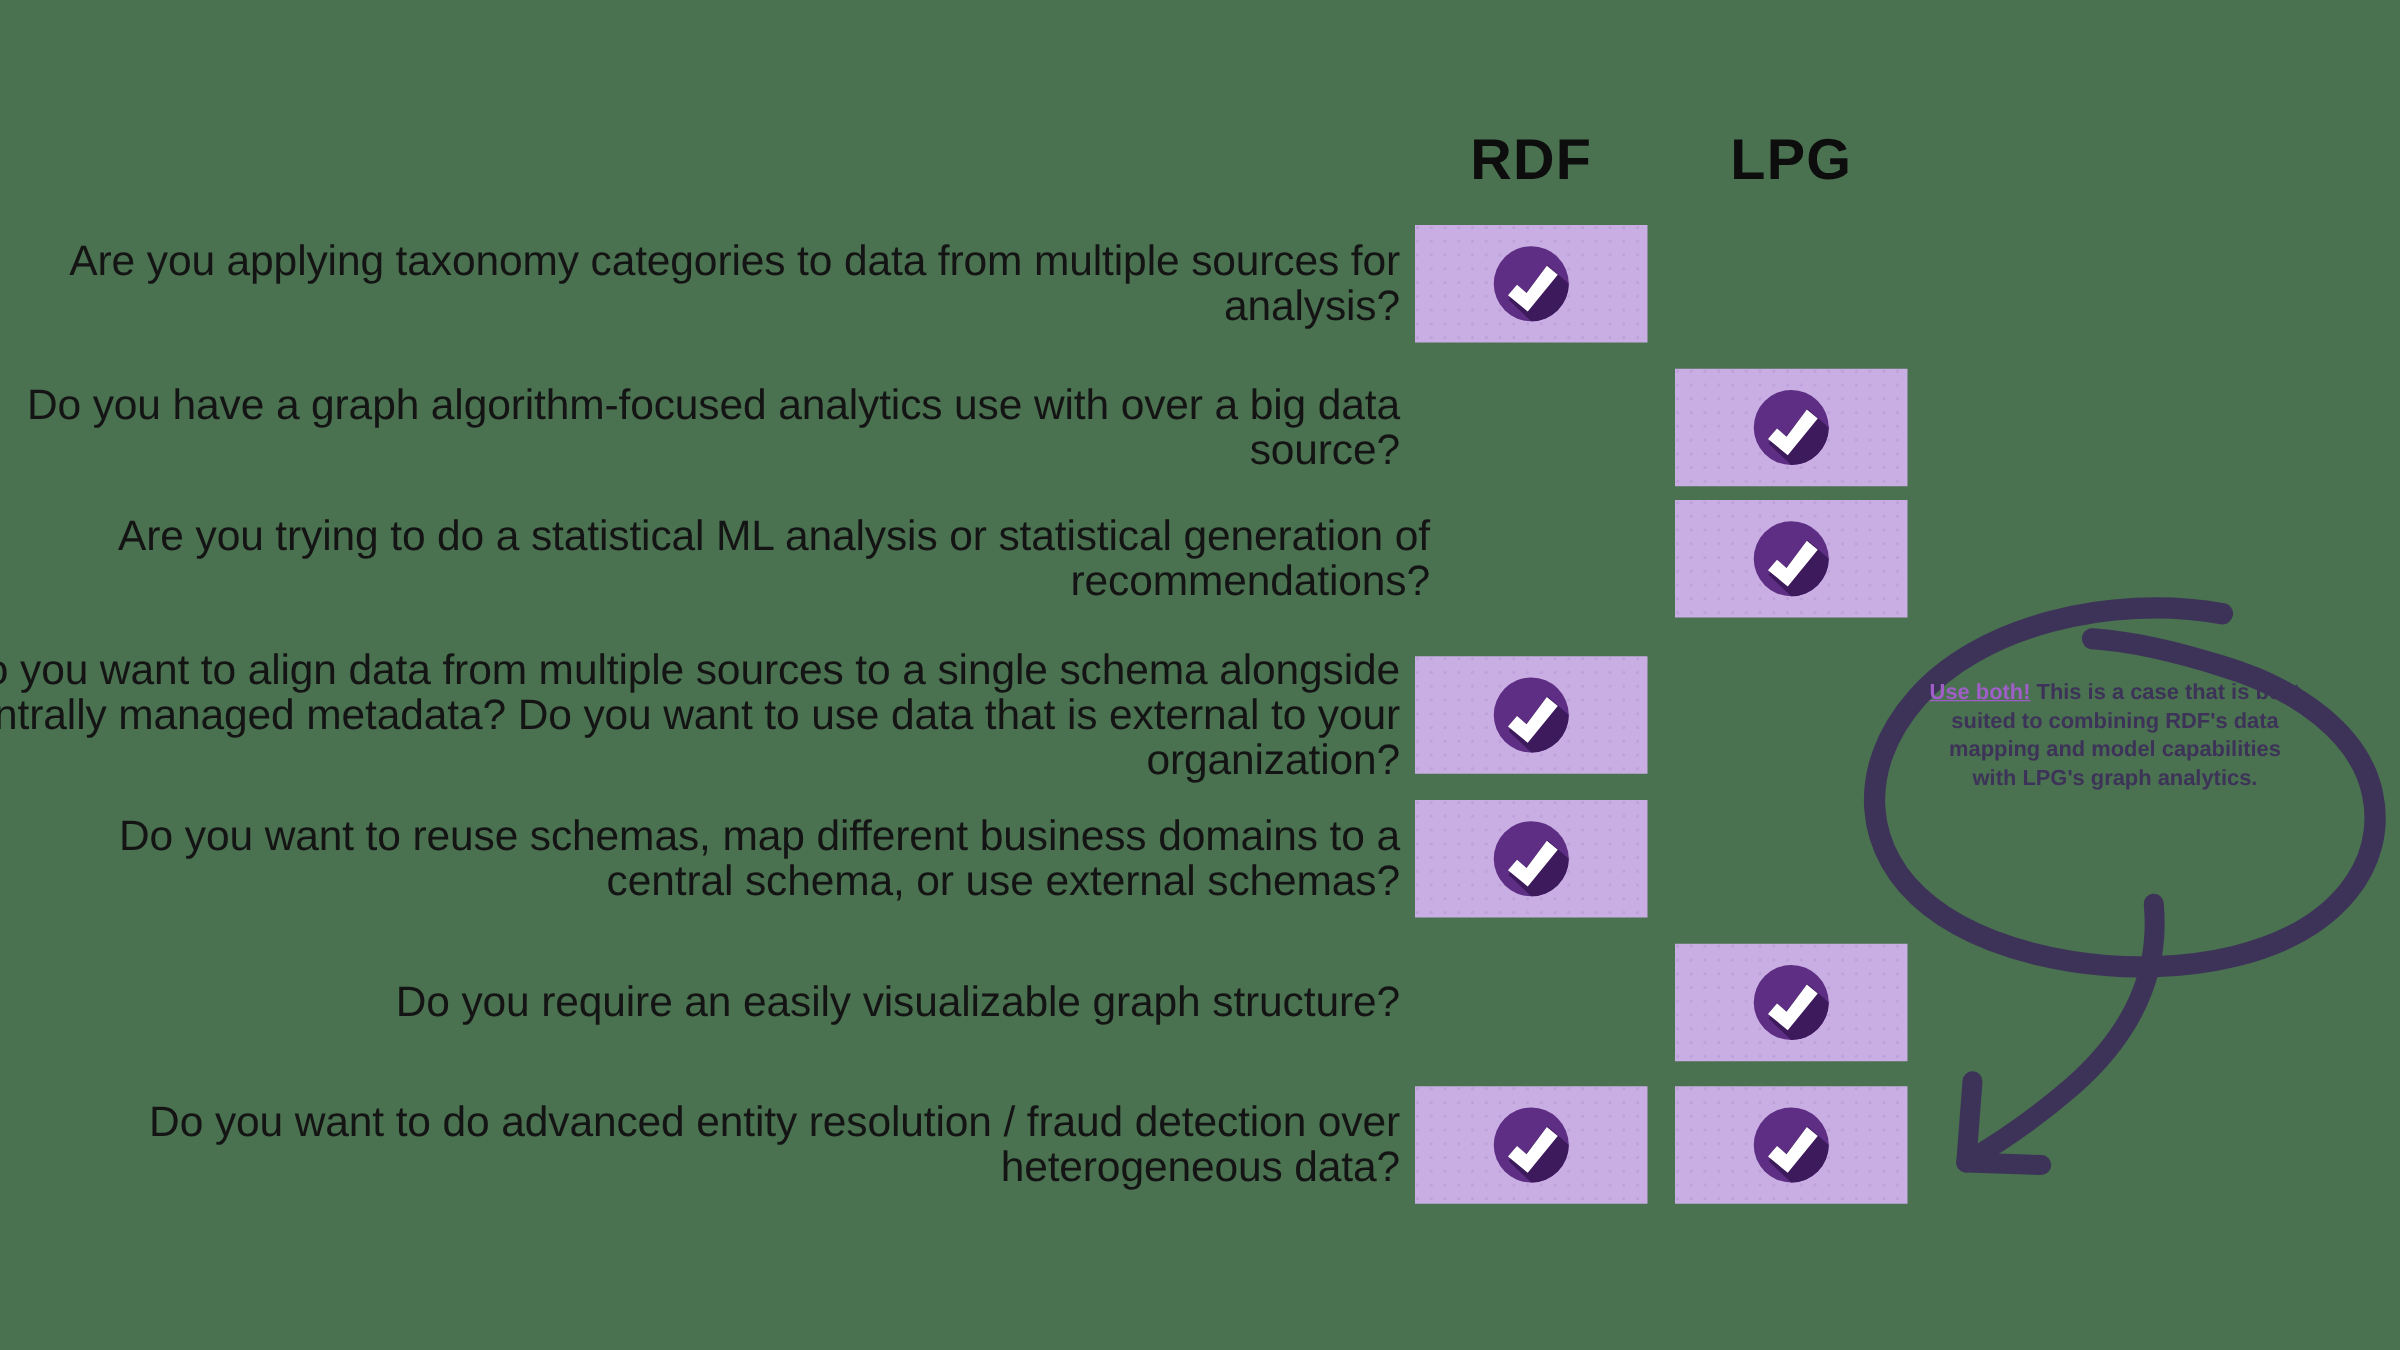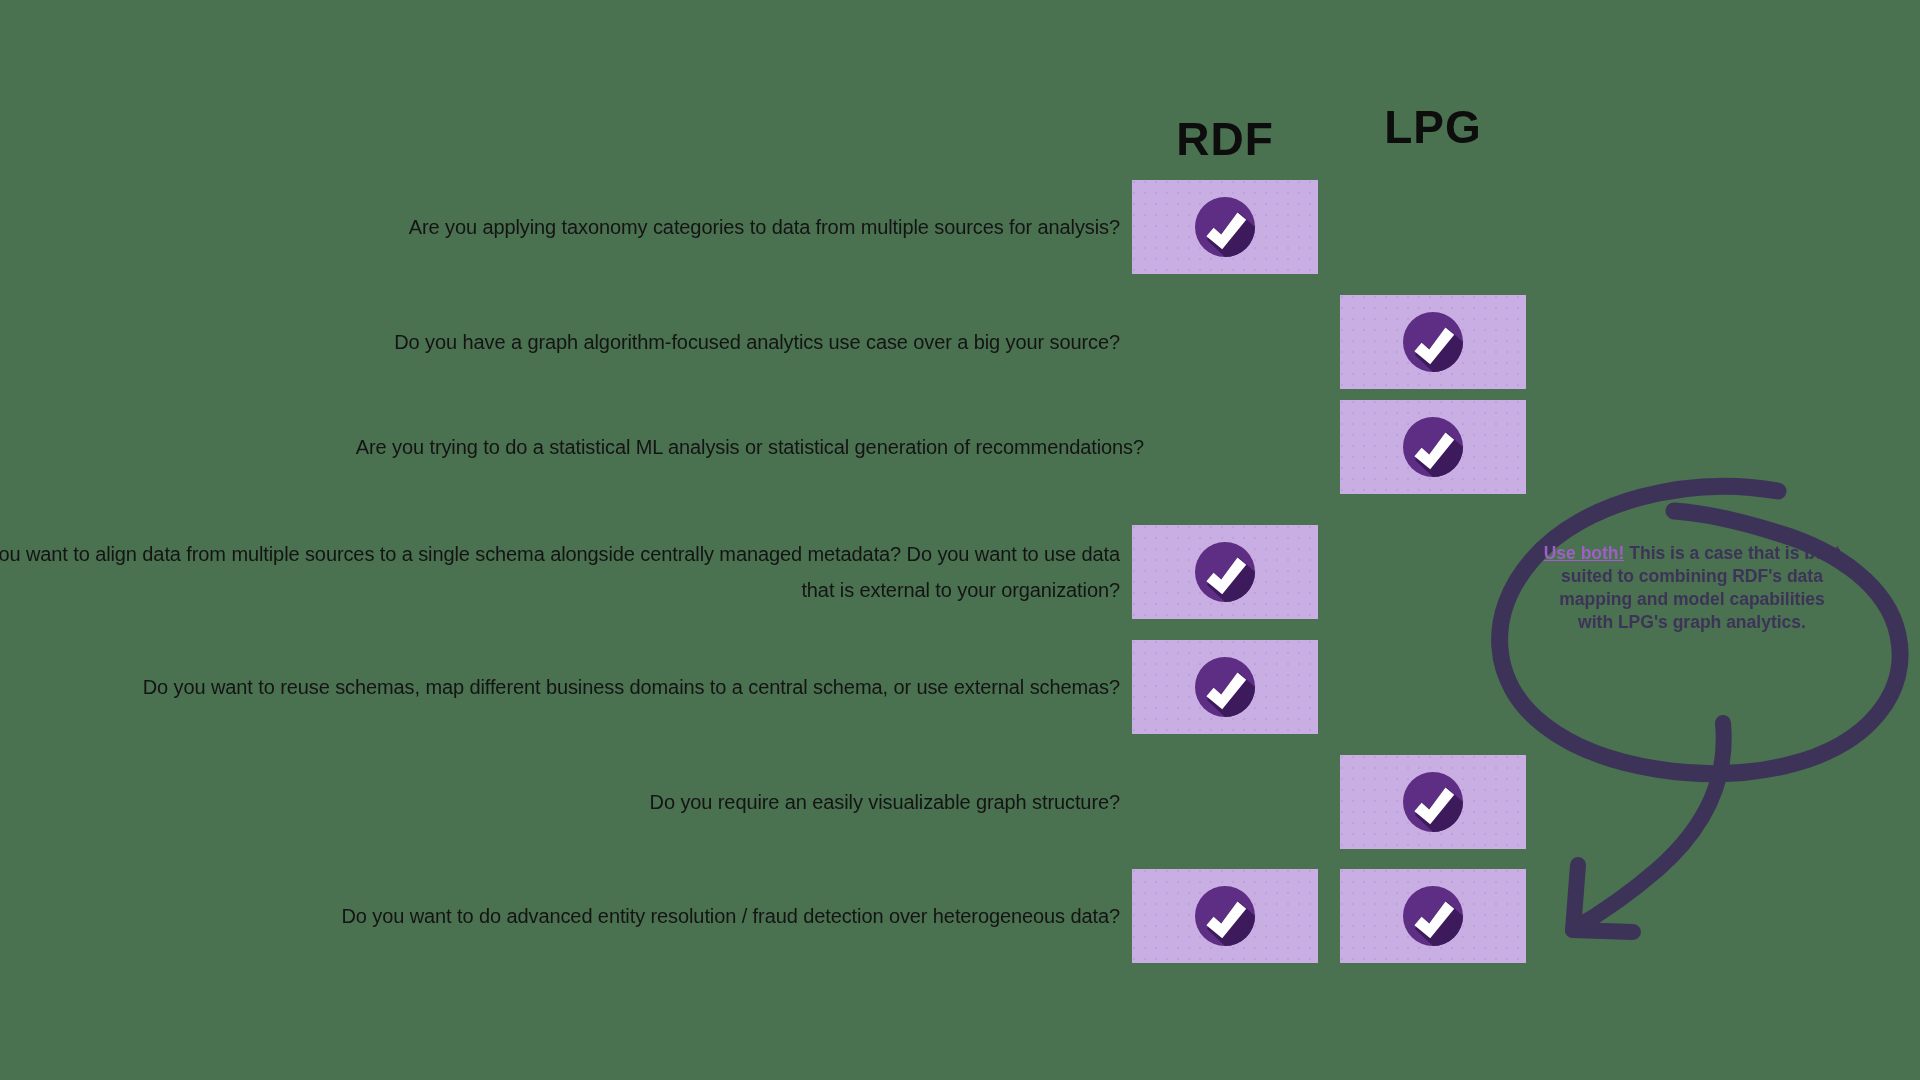--- a/index.html
+++ b/index.html
@@ -28,37 +28,37 @@
     top: 104px;
     width: 186px;
     text-align: center;
     font-size: 46px;
     font-weight: bold;
     letter-spacing: 1px;
     color: #0d0d0d;
     font-family: "Liberation Sans", sans-serif;
     line-height: 1;
   }
-  #hdr-rdf { left: 1132px; margin-top: 12px; }
+  #hdr-rdf { left: 1132px; }
   #hdr-lpg { left: 1340px; }
 
   
   .row {
     position: absolute;
     left: 0;
     width: 1920px;
     height: 94px;
   }
 
   .question {
     position: absolute;
     right: 800px;            
     width: 1110px;
     text-align: right;
-    font-size: 20px;
+    font-size: 34px;
     line-height: 36px;
     color: #141414;
     font-family: "Liberation Sans", sans-serif;
     top: 50%;
     transform: translateY(-50%);
     letter-spacing: -0.1px;
   }
   .question.wide { width: 1180px; }
 
   
@@ -135,21 +135,21 @@
           <div class="check-wrap">
             <svg viewBox="0 0 62 62" xmlns="http://www.w3.org/2000/svg">
               <circle cx="31" cy="31" r="30" fill="#5d2e83"></circle>
               <path d="M31 61 A30 30 0 0 0 61 31 L44 16 L27 38 L19 32 L13 44 Z" fill="#3d1a5c"></path>
               <path d="M43.5 16.5 L27.2 38.4 L19.6 31.8 L12.4 40.2 L28.2 53.2 L52.2 23.8 Z" fill="#ffffff"></path>
             </svg>
           </div>
         </div>
       </div>
       <div class="row" style="top: 295px;">
-        <div class="question">Do you have a graph algorithm-focused analytics use case over a big your source?</div>
+        <div class="question">Do you have a graph algorithm-focused analytics use with over a big data source?</div>
         <div class="cell lpg" style="height: 94px;">
           <div class="check-wrap">
             <svg viewBox="0 0 62 62" xmlns="http://www.w3.org/2000/svg">
               <circle cx="31" cy="31" r="30" fill="#5d2e83"></circle>
               <path d="M31 61 A30 30 0 0 0 61 31 L44 16 L27 38 L19 32 L13 44 Z" fill="#3d1a5c"></path>
               <path d="M43.5 16.5 L27.2 38.4 L19.6 31.8 L12.4 40.2 L28.2 53.2 L52.2 23.8 Z" fill="#ffffff"></path>
             </svg>
           </div>
         </div>
       </div>

